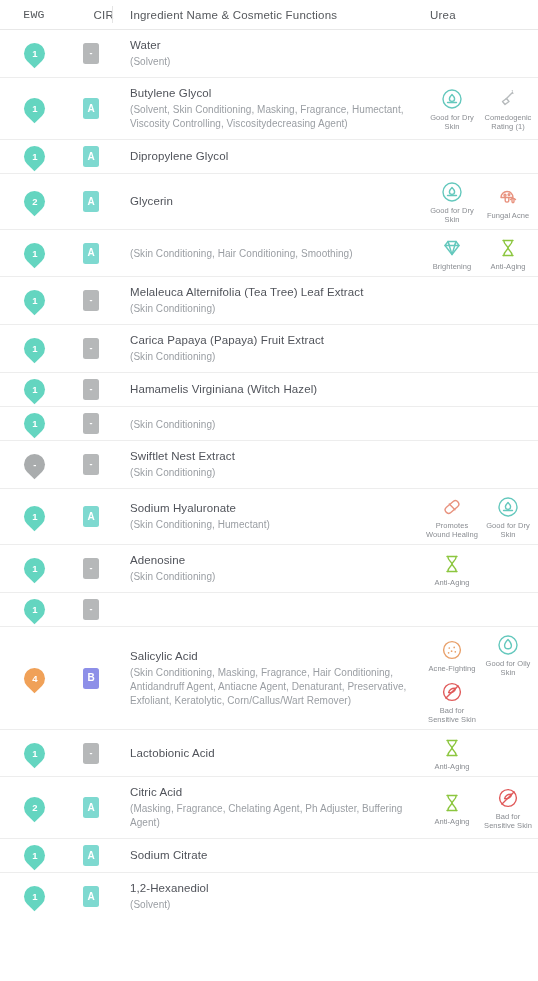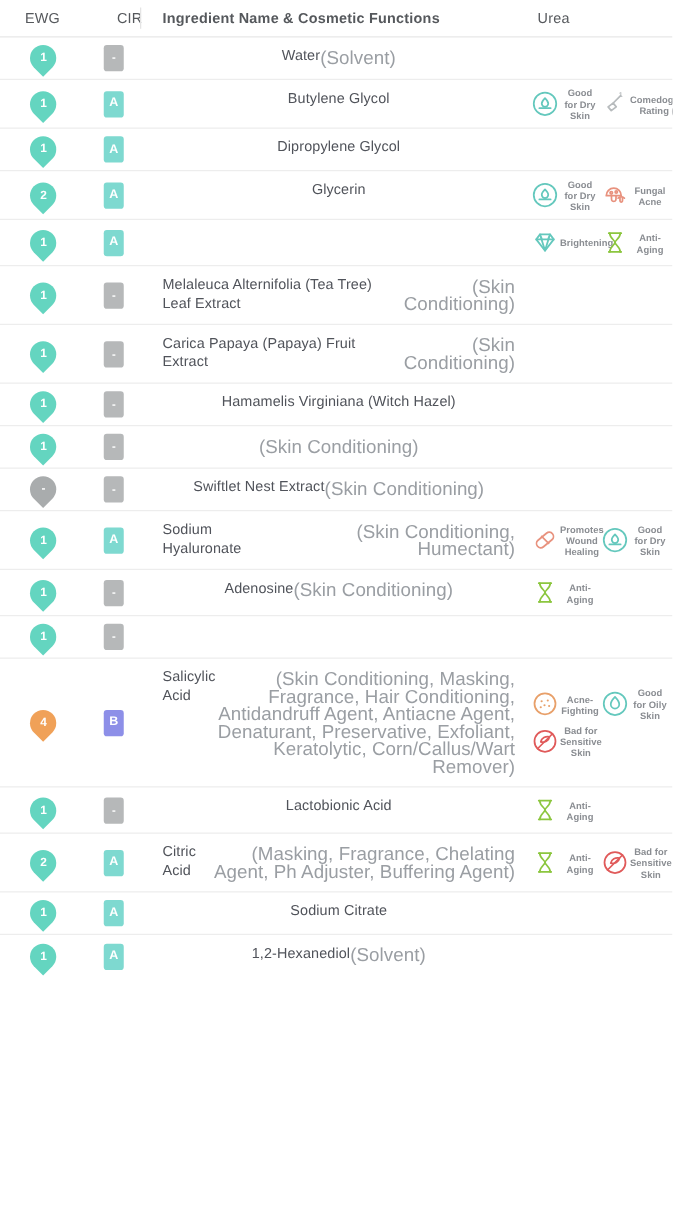--- a/index.html
+++ b/index.html
@@ -23,23 +23,23 @@
     align-items: center;
     height: 30px;
     border-bottom: 1px solid #e8e8e8;
     position: relative;
   }
   .th {
     font-size: 11.5px;
     color: #55585c;
     letter-spacing: .2px;
   }
-  .th-ewg  { width: 68px; text-align: center; }
+  .th-ewg  { width: 68px; text-align: center; font-family: Liberation Mono, monospace; }
   .th-cir  { width: 46px; text-align: right; }
-  .th-name { flex: 1; padding-left: 16px; font-weight: bold; }
+  .th-name { flex: 1; padding-left: 16px; }
   .th-notes{ width: 112px; padding-left: 4px; }
 
   .header-divider {
     position: absolute;
     left: 112px;
     top: 6px;
     bottom: 6px;
     width: 1px;
     background: #e4e4e4;
   }
@@ -65,21 +65,21 @@
     width: 46px;
     display: flex;
     align-items: center;
     justify-content: center;
     flex: 0 0 46px;
   }
   .cell-name {
     flex: 1 1 auto;
     padding: 8px 10px 8px 16px;
     display: flex;
-    flex-direction: row;
+    flex-direction: column;
     justify-content: center;
     min-width: 0;
   }
   .cell-notes {
     width: 116px;
     flex: 0 0 116px;
     display: flex;
     flex-wrap: wrap;
     align-items: center;
     justify-content: flex-start;
@@ -128,37 +128,35 @@
   .cir.NA { background: #b6b8b9; font-size: 9px; }
 
   
   .ing-name {
     font-size: 11.5px;
     color: #50535a;
     line-height: 15px;
     letter-spacing: .1px;
   }
   .ing-func {
-    font-size: 15px;
+    font-size: 10px;
     color: #9a9ea3;
     line-height: 14px;
     margin-top: 2px;
     letter-spacing: .05px;
-    text-align: right;
   }
 
   
   .note {
     width: 56px;
     display: flex;
-    flex-direction: row;
+    flex-direction: column;
     align-items: center;
     justify-content: flex-start;
     text-align: center;
-    font-weight: bold;
   }
   .note-icon {
     width: 26px;
     height: 26px;
     display: flex;
     align-items: center;
     justify-content: center;
   }
   .note-icon svg { display: block; }
   .note-label {
@@ -202,20 +200,21 @@
         <div class="cell-ewg">
           <div class="drop g1">
             <span>1</span>
           </div>
         </div>
         <div class="cell-cir">
           <div class="cir A">A</div>
         </div>
         <div class="cell-name">
           <div class="ing-name">Butylene Glycol</div>
+          <div class="ing-func">(Solvent, Skin Conditioning, Masking, Fragrance, Humectant, Viscosity Controlling, Viscositydecreasing Agent)</div>
         </div>
         <div class="cell-notes">
           <div class="note">
             <div class="note-icon">
               <svg viewBox="0 0 24 24" width="24" height="24">
                 <circle cx="12" cy="12" r="9" fill="none" stroke="#64c8bd" stroke-width="1.4" stroke-linecap="round" stroke-linejoin="round"></circle>
                 <path d="M12 7.5c0 0 -2.6 2.6 -2.6 4.3a2.6 2.6 0 0 0 5.2 0c0 -1.7 -2.6 -4.3 -2.6 -4.3z" fill="none" stroke="#64c8bd" stroke-width="1.4" stroke-linecap="round" stroke-linejoin="round"></path>
                 <path d="M7.5 15.5h9" fill="none" stroke="#64c8bd" stroke-width="1.4" stroke-linecap="round" stroke-linejoin="round"></path>
               </svg>
             </div>
@@ -288,20 +287,21 @@
       <div class="row">
         <div class="cell-ewg">
           <div class="drop g1">
             <span>1</span>
           </div>
         </div>
         <div class="cell-cir">
           <div class="cir A">A</div>
         </div>
         <div class="cell-name">
+          <div class="ing-func">(Skin Conditioning, Hair Conditioning, Smoothing)</div>
         </div>
         <div class="cell-notes">
           <div class="note">
             <div class="note-icon">
               <svg viewBox="0 0 24 24" width="24" height="24">
                 <path d="M5 9.5 L8 5.5 L16 5.5 L19 9.5 L12 18.5 z" fill="none" stroke="#64c8bd" stroke-width="1.4" stroke-linecap="round" stroke-linejoin="round"></path>
                 <path d="M5 9.5 L19 9.5 M8 5.5 L12 18.5 M16 5.5 L12 18.5 M8 5.5 L9.6 9.5 M16 5.5 L14.4 9.5" fill="none" stroke="#64c8bd" stroke-width="1.4" stroke-linecap="round" stroke-linejoin="round"></path>
               </svg>
             </div>
             <div class="note-label">Brightening</div>

